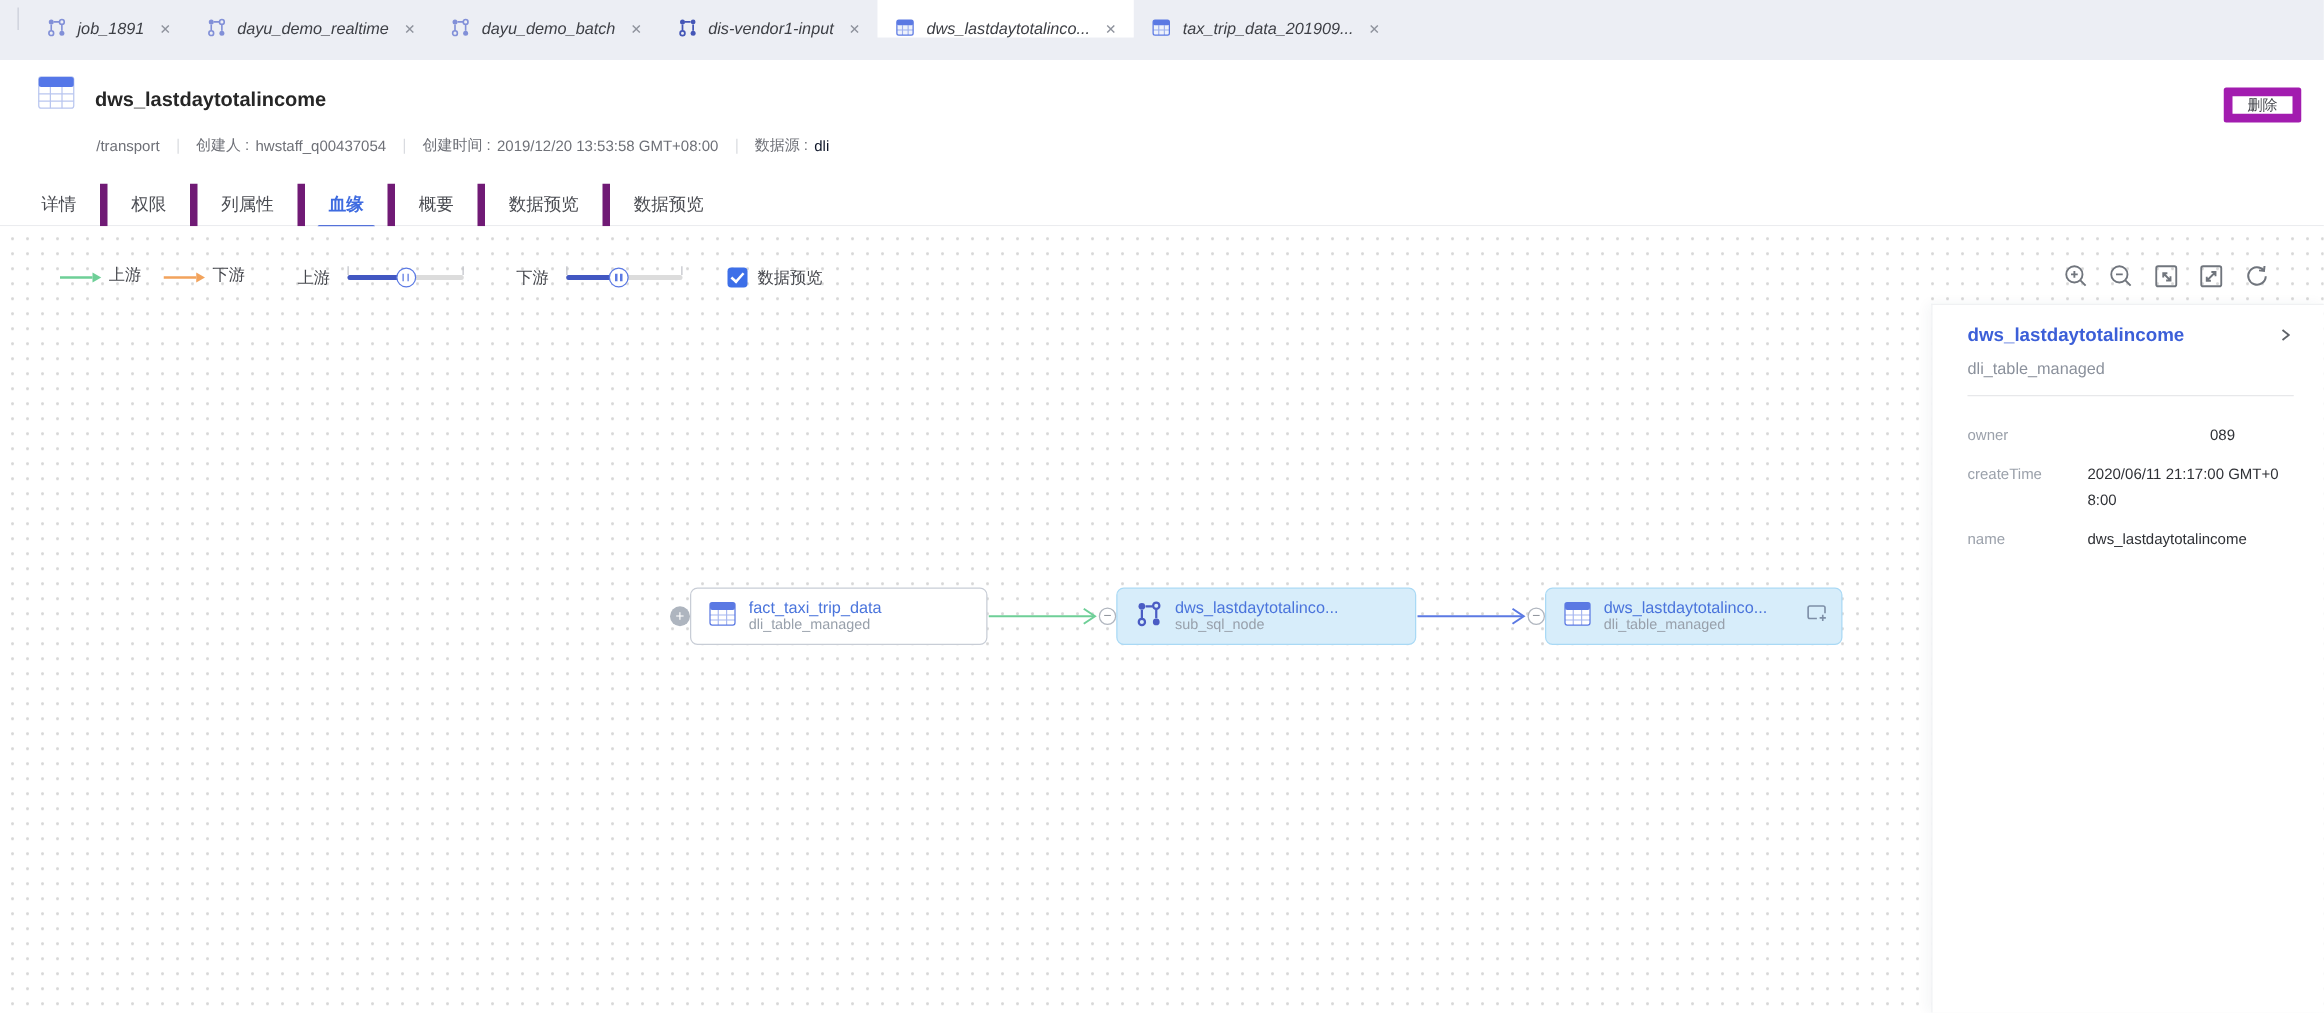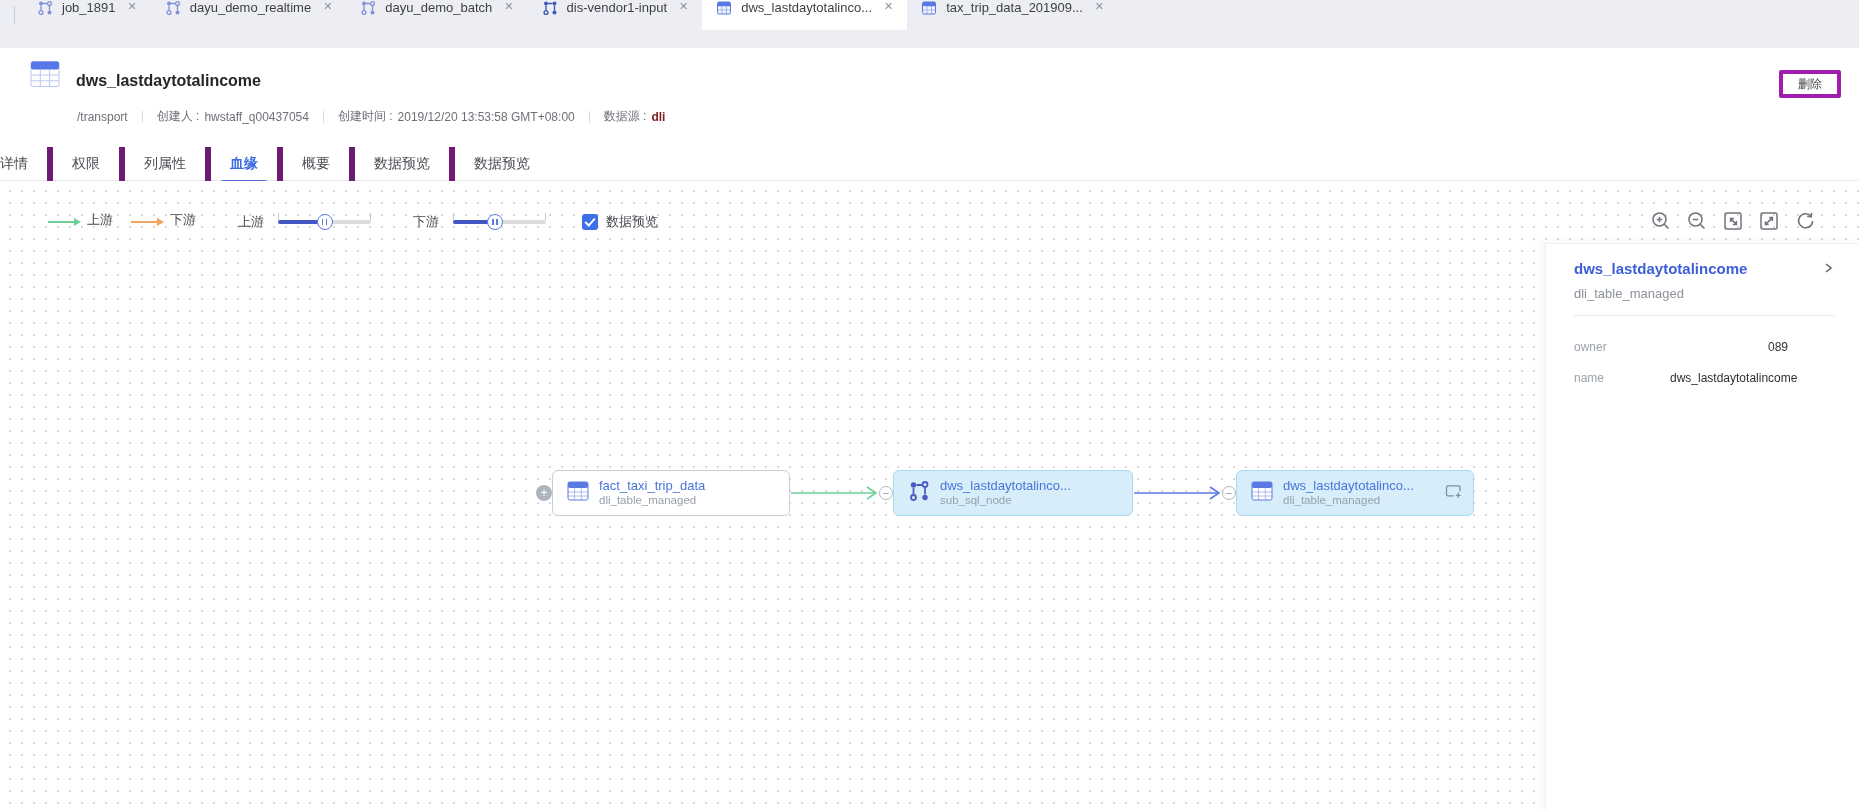--- a/index.html
+++ b/index.html
@@ -3,45 +3,45 @@
 <meta charset="utf-8">
 <style>
   * { margin:0; padding:0; box-sizing:border-box; }
   html,body { width:1859px; height:810px; overflow:hidden;
     font-family:"Liberation Sans","DejaVu Sans",sans-serif; background:#fff; }
 
   
   .tabbar { position:absolute; left:0; top:0; width:1859px; height:48px;
     background:#eceef4; display:flex; align-items:flex-start; }
   .bar-sep { width:1px; height:18px; background:#c9cdd8; margin:6px 8px 0 14px; }
-  .btab { height:30px; display:flex; align-items:flex-start; padding:0 14px;
-    cursor:pointer; white-space:nowrap; }
+  .btab { height:30px; display:flex; align-items:flex-end; padding:0 14px;
+    cursor:pointer; white-space:nowrap;font-style:italic; }
   .btab.active { background:#ffffff; }
   .btab-label { font-size:13px; color:#3d3f45; margin:0 0 0 9px; }
   .btab-close { font-size:11px; color:#8e929c; margin-left:12px; cursor:pointer; }
   .btab svg { display:block; }
 
   
   .hdr-icon { position:absolute; left:30px; top:60px; }
   .page-title { position:absolute; left:76px; top:72px; font-size:16px;
     font-weight:bold; color:#262626; }
   .meta { position:absolute; left:77px; top:108px; display:flex;
     align-items:center; font-size:12px; color:#6e7077; }
   .meta .sep { width:1px; height:12px; background:#d9dbe0; margin:0 14px; }
   .meta .lbl { margin-right:5px; }
-  .meta .link { color:#7f1d1d; cursor:pointer;font-weight:bold; }
+  .meta .link { color:#0f172a; cursor:pointer; }
   .del-btn { position:absolute; left:1779px; top:70px; width:62px; height:28px;
-    background:#fff; border:4px solid #a21caf; border-radius:2px;
+    background:#fff; border:7px solid #a21caf; border-radius:2px;
     font-size:12px; color:#45474d; cursor:pointer;
     display:flex; align-items:center; justify-content:center; }
 
   
   .navtabs { position:absolute; left:0; top:147px; width:1859px; height:34px;
     border-bottom:1px solid #ebecef; display:flex; align-items:center;
-    font-size:14px; color:#4a4c52; }
+    padding-left:33px; font-size:14px; color:#4a4c52; }
   .navtab { padding:0 19px; height:34px; display:flex; align-items:center;
     position:relative; cursor:pointer; }
   .navtab:first-child { padding-left:0; }
   .navtab + .navtab { border-left:6px solid #701a75; }
   .navtab.active { color:#3e6be0; font-weight:bold; }
   .navtab.active::after { content:""; position:absolute; left:50%; bottom:-2px;
     transform:translateX(-50%); width:46px; height:3px; border-radius:2px;
     background:#5572d9; }
   .navtab.active::after { left:calc(50% + 0px); }
 
@@ -379,17 +379,21 @@
         </svg></span>
   </div>
   <div class="panel-sub">dli_table_managed</div>
   <div class="panel-divider"></div>
   <div class="fields">
     <div class="frow">
       <span class="flabel">owner</span>
       <span class="fvalue owner">089</span>
     </div>
     <div class="frow">
+      <span class="flabel">createTime</span>
+      <span class="fvalue">2020/06/11 21:17:00 GMT+08:00</span>
+    </div>
+    <div class="frow">
       <span class="flabel">name</span>
       <span class="fvalue">dws_lastdaytotalincome</span>
     </div>
   </div>
 </div>
 
 </body></html>

